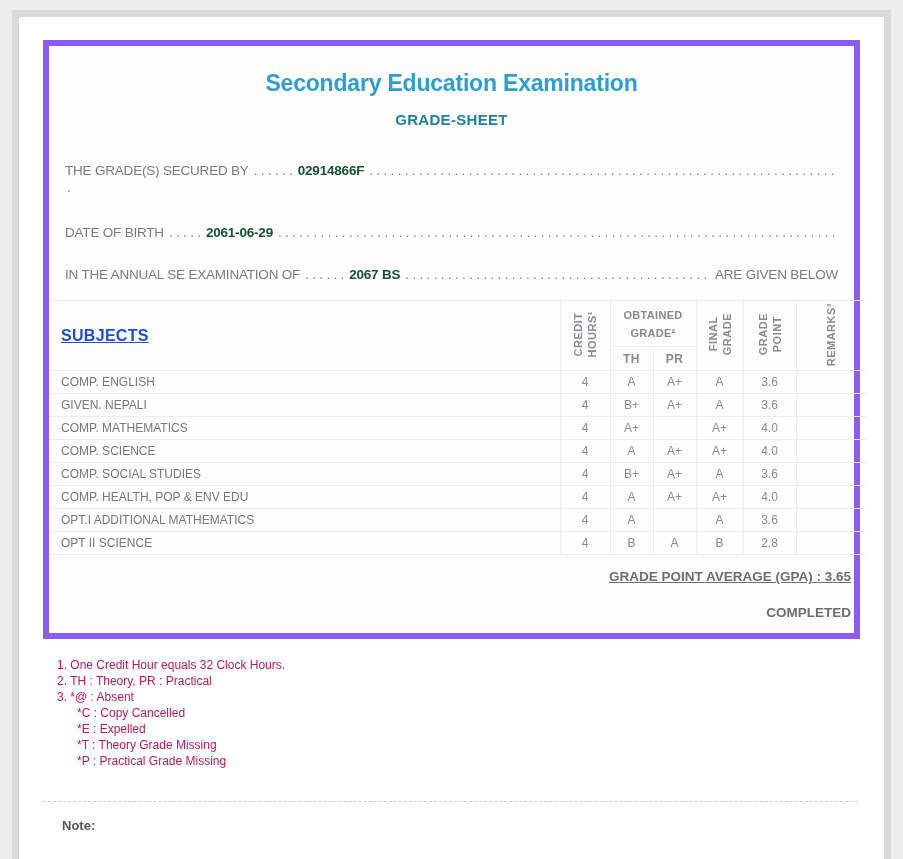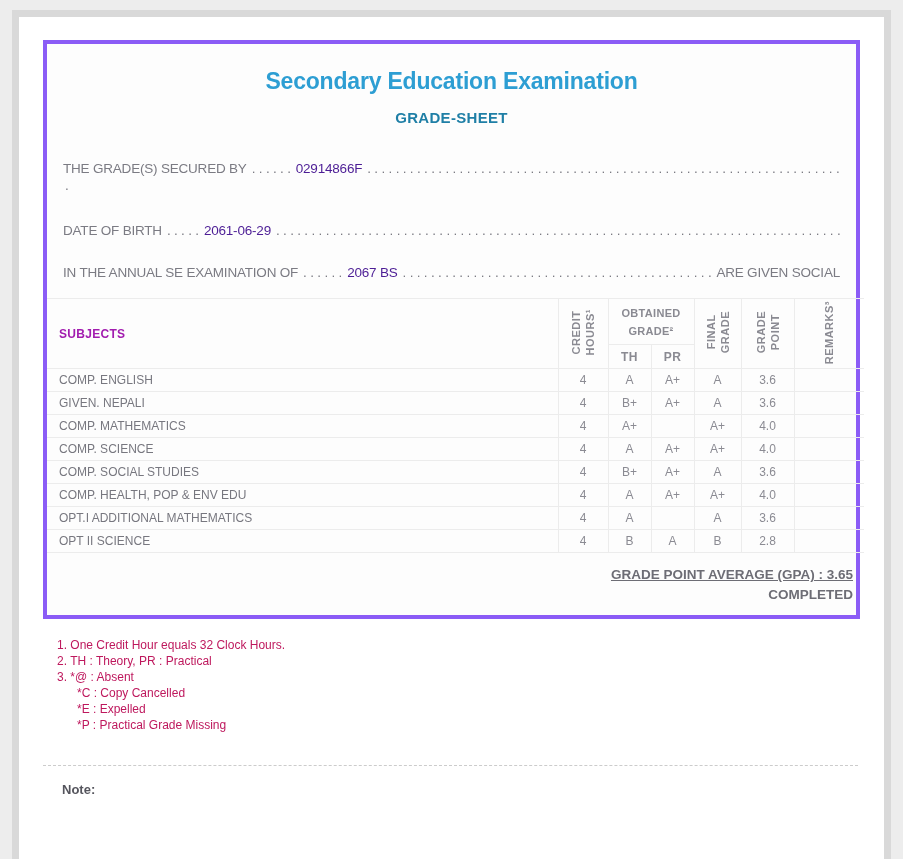--- a/index.html
+++ b/index.html
@@ -11,75 +11,75 @@
   .card {
     position:absolute; left:12px; top:10px;
     width:879px; height:849px;
     background:#ffffff;
     border:7px solid #d9d9d9; border-bottom:none;
     padding:23px 24px 0 24px;
     overflow:hidden;
   }
   
   .sheet {
-    border:4px solid #8b5cf6;
+    border:6px solid #8b5cf6;
     background:#fdfdfd;
     width:817px;
   }
   .title {
     margin-top:24px; text-align:center;
     font-size:23px; font-weight:bold; letter-spacing:-0.2px;
   }
   .subtitle {
     margin-top:14px; text-align:center;
     font-size:15px; font-weight:bold; letter-spacing:0.3px;
   }
   .info-lines { padding:0 16px; }
   .line {
     display:flex; align-items:baseline; white-space:nowrap;
     font-size:13.5px; line-height:18px; letter-spacing:-0.2px;
     color:#7b7b83;
   }
   .line .leader { margin:0 5px; }
-  .line .value { font-weight:normal; color:#4c1d95; }
+  .line .value { font-weight:bold; color:#14532d; }
   .line .fill { flex:1; overflow:hidden; min-width:0; margin-left:5px; }
   .line .suffix { margin-left:5px; }
   .line1 { margin-top:34px; }
   .lone-dot { font-size:13.5px; line-height:16px; color:#7b7b83; padding-left:2px; }
   .dob-line { margin-top:28px; }
   .exam-line { margin-top:24px; }
   
   table {
     margin-top:16px; width:100%;
     border-collapse:collapse; table-layout:fixed;
   }
   th, td { border:1px solid #ececec; padding:0; }
   th:first-child, td:first-child { border-left:none; }
   th:last-child, td:last-child { border-right:none; }
   thead tr.h1 { height:46px; }
   thead tr.h2 { height:24px; }
   th { font-size:11px; font-weight:bold; color:#8a8a92; vertical-align:middle; text-align:center; }
-  th.subjects-h { text-align:left; padding-left:12px; font-size:12px; color:#a21caf; letter-spacing:0.3px; }
+  th.subjects-h { text-align:left; padding-left:12px; font-size:16px; color:#1d4ed8; letter-spacing:0.3px;text-decoration:underline; }
   .vert {
     display:inline-block;
     writing-mode:vertical-rl; transform:rotate(180deg);
     white-space:pre-line; line-height:14px; letter-spacing:0.5px;
   }
   .two-line { white-space:pre-line; line-height:18px; letter-spacing:0.3px; }
   .sub-h { font-size:12px; letter-spacing:0.5px; }
   tbody tr { height:23px; }
   tbody td { font-size:12px; color:#8b8b93; text-align:center; }
   tbody td.subject { text-align:left; padding-left:12px; color:#77777f; }
   
   .gpa-line {
     margin-top:14px; padding-right:3px; text-align:right;
     font-size:13.5px; font-weight:bold; color:#6d6d75; line-height:16px;text-decoration:underline;
   }
   .completed-line {
-    margin-top:4px; margin-bottom:12px; padding-right:3px; text-align:right;
+    margin-top:20px; margin-bottom:12px; padding-right:3px; text-align:right;
     font-size:13.5px; font-weight:bold; color:#6d6d75; line-height:16px;
   }
   
   .footnotes { margin-top:18px; margin-left:14px; font-size:12px; color:#be185d; }
   .footnotes div { line-height:16px; }
   .footnotes .sub { margin-left:20px; }
   
   .dashed { margin-top:32px; border-top:1px dashed #cccccc; width:815px; }
   .note-block { margin-top:16px; margin-left:19px; }
   .note-heading { font-size:13px; font-weight:bold; color:#55555d; line-height:16px; }
@@ -112,21 +112,21 @@
         <span class="leader">. . . . .</span>
         <span class="value">2061-06-29</span>
         <span class="fill">. . . . . . . . . . . . . . . . . . . . . . . . . . . . . . . . . . . . . . . . . . . . . . . . . . . . . . . . . . . . . . . . . . . . . . . . . . . . . . . . . . . .</span>
       </div>
 
       <div class="line exam-line">
         <span>IN THE ANNUAL SE EXAMINATION OF</span>
         <span class="leader">. . . . . .</span>
         <span class="value">2067 BS</span>
         <span class="fill">. . . . . . . . . . . . . . . . . . . . . . . . . . . . . . . . . . . . . . . . . . . . . . . . . . . . . . . . . . . . . . . .</span>
-        <span class="suffix">ARE GIVEN SOCIAL</span>
+        <span class="suffix">ARE GIVEN BELOW</span>
       </div>
     </div>
 
     <table>
       <colgroup>
         <col style="width:511px">
           <col style="width:50px">
           <col style="width:43px">
         <col style="width:43px">
           <col style="width:47px">
@@ -230,20 +230,21 @@
     <div class="gpa-line">GRADE POINT AVERAGE (GPA) : 3.65</div>
     <div class="completed-line">COMPLETED</div>
   </div>
 
   <div class="footnotes">
     <div>1. One Credit Hour equals 32 Clock Hours.</div>
     <div>2. TH : Theory, PR : Practical</div>
     <div>3. *@ : Absent</div>
     <div class="sub">*C : Copy Cancelled</div>
     <div class="sub">*E : Expelled</div>
+    <div class="sub">*T : Theory Grade Missing</div>
     <div class="sub">*P : Practical Grade Missing</div>
   </div>
 
   <div class="dashed"></div>
 
   <div class="note-block">
     <div class="note-heading">Note:</div>
   </div>
 
 </div>

